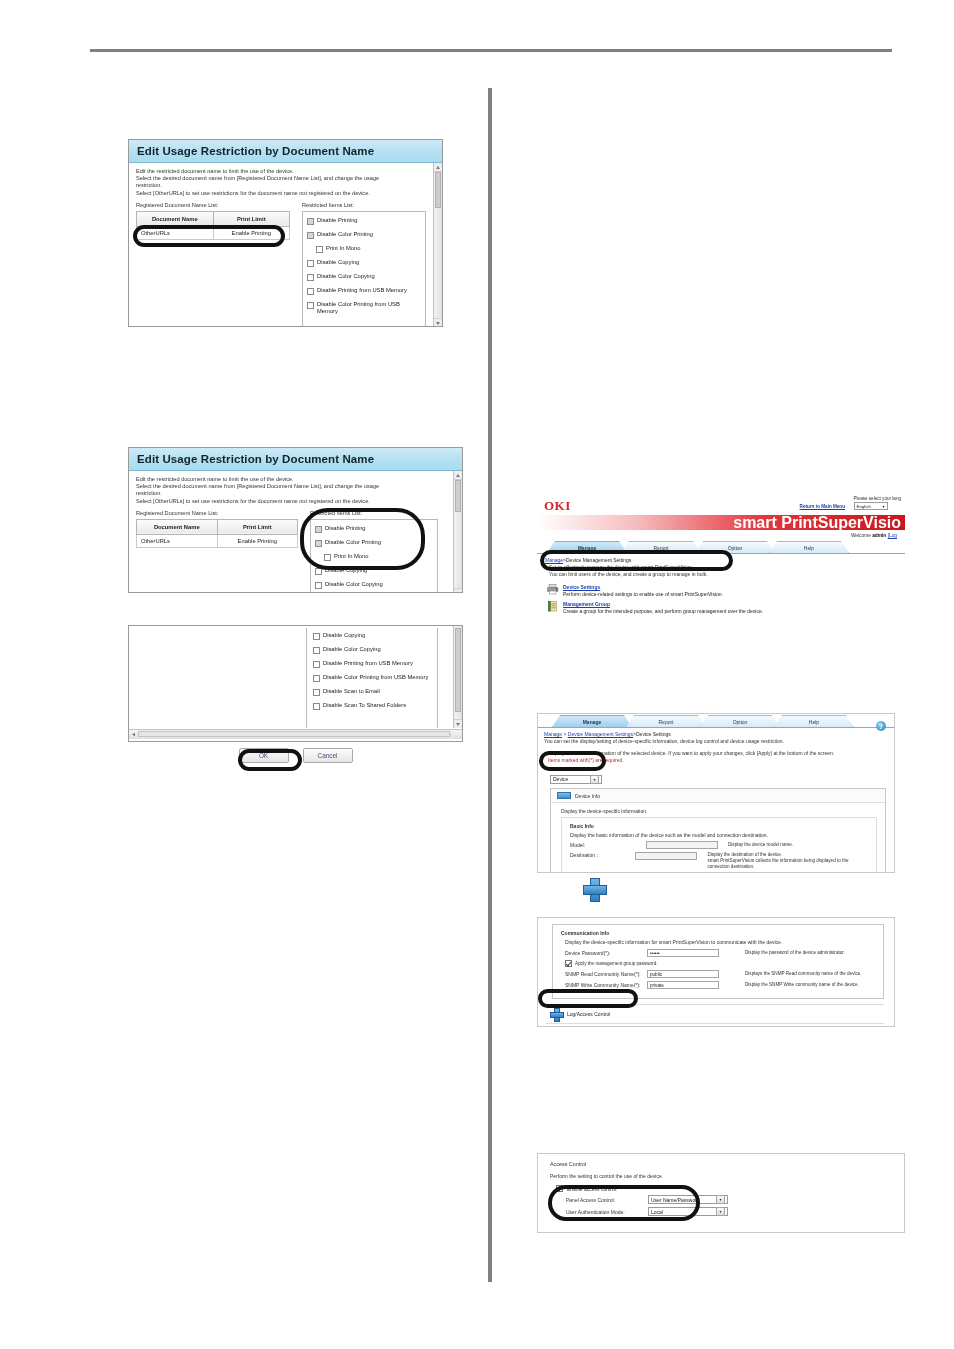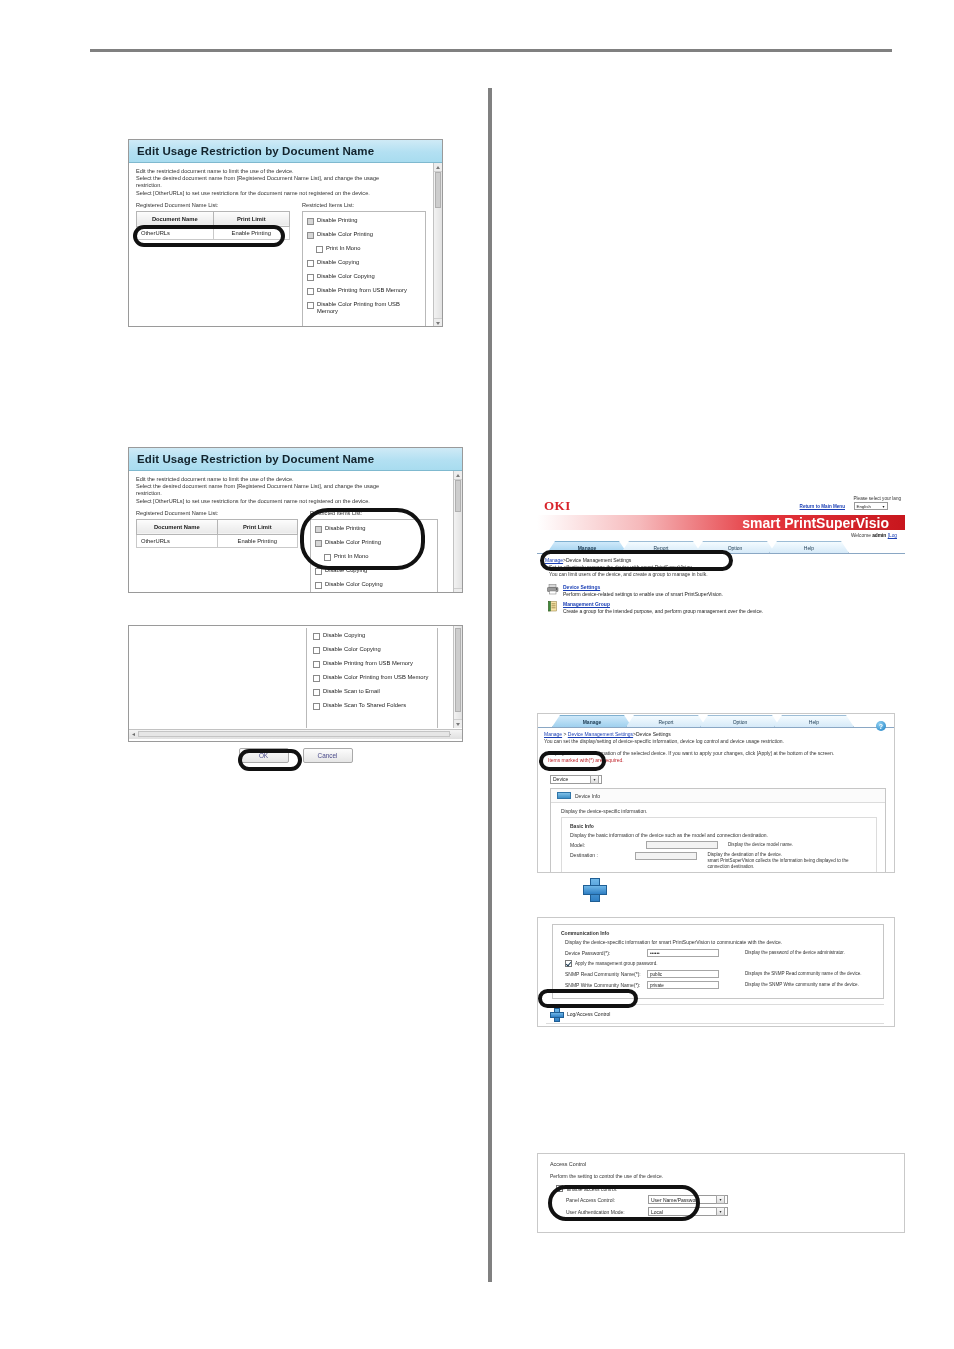--- a/index.html
+++ b/index.html
@@ -101,21 +101,21 @@
   .oki-lang-note{font-size:4.6px;color:#333;}
   .oki-ret{position:absolute;right:60px;top:9px;font-size:4.6px;color:#1a3fb5;text-decoration:underline;font-weight:bold;}
   .langsel{
     margin-top:1px;width:34px;height:8px;border:1px solid #9a9a9a;background:#fff;
     font-size:4.4px;color:#222;display:flex;align-items:center;justify-content:space-between;padding:0 2px;box-sizing:border-box;
   }
   .bannerbar{
     height:15px;background:linear-gradient(to right,#ffffff 0%,#f6b9bb 28%,#e4353c 62%,#c8161d 100%);
     display:flex;align-items:center;justify-content:flex-end;
   }
-  .bannertxt{font-size:14px;font-weight:bold;color:#fff;padding-right:16px;white-space:nowrap;text-align:center;}
+  .bannertxt{font-size:16px;font-weight:bold;color:#fff;padding-right:4px;white-space:nowrap;text-align:center;}
   .welcome{font-size:4.8px;color:#333;text-align:right;padding:3px 8px 2px 0;}
   .welcome b{color:#111;}
   .welcome u{color:#1a3fb5;}
 
   .tabs{display:flex;align-items:flex-end;height:13px;border-bottom:1px solid #8aa7c4;padding-left:10px;background:#fff;}
   .tab{
     width:78px;height:11px;margin-right:-6px;
     background:linear-gradient(to bottom,#f4fbff,#d6eaf8);
     border:1px solid #9dbdd6;border-bottom:none;
     font-size:5px;color:#1b3a52;display:flex;align-items:center;justify-content:center;

